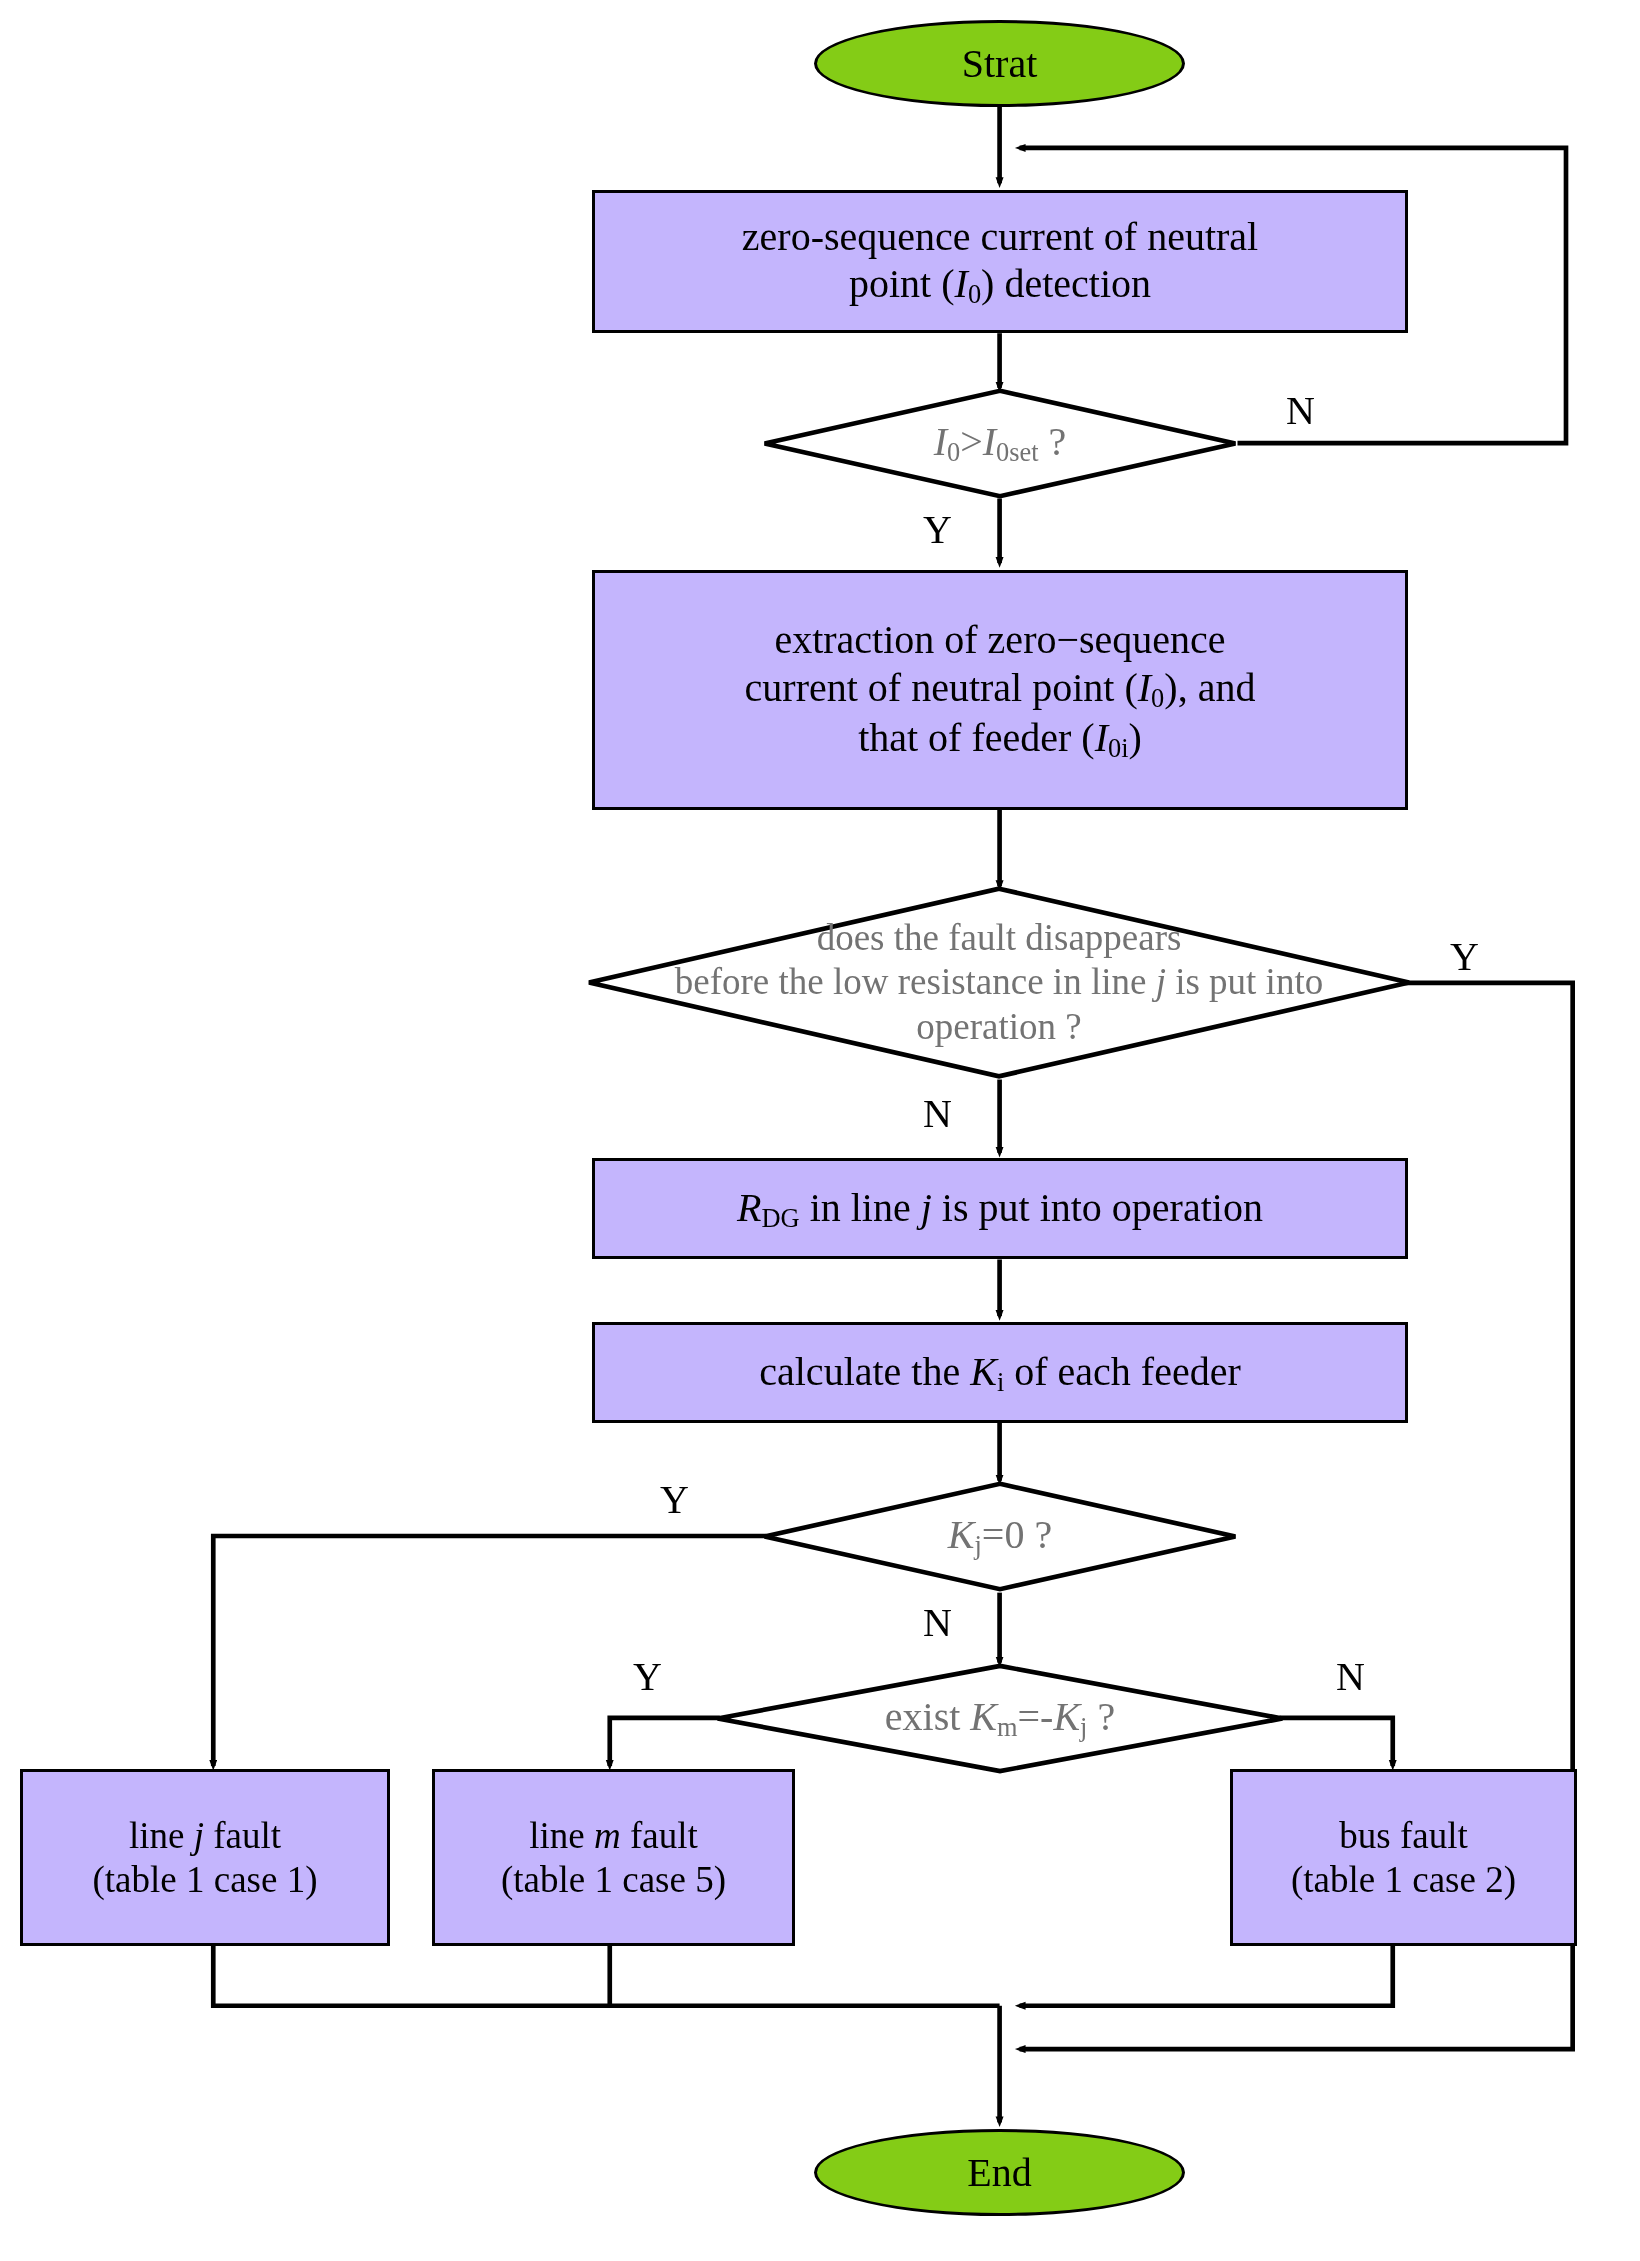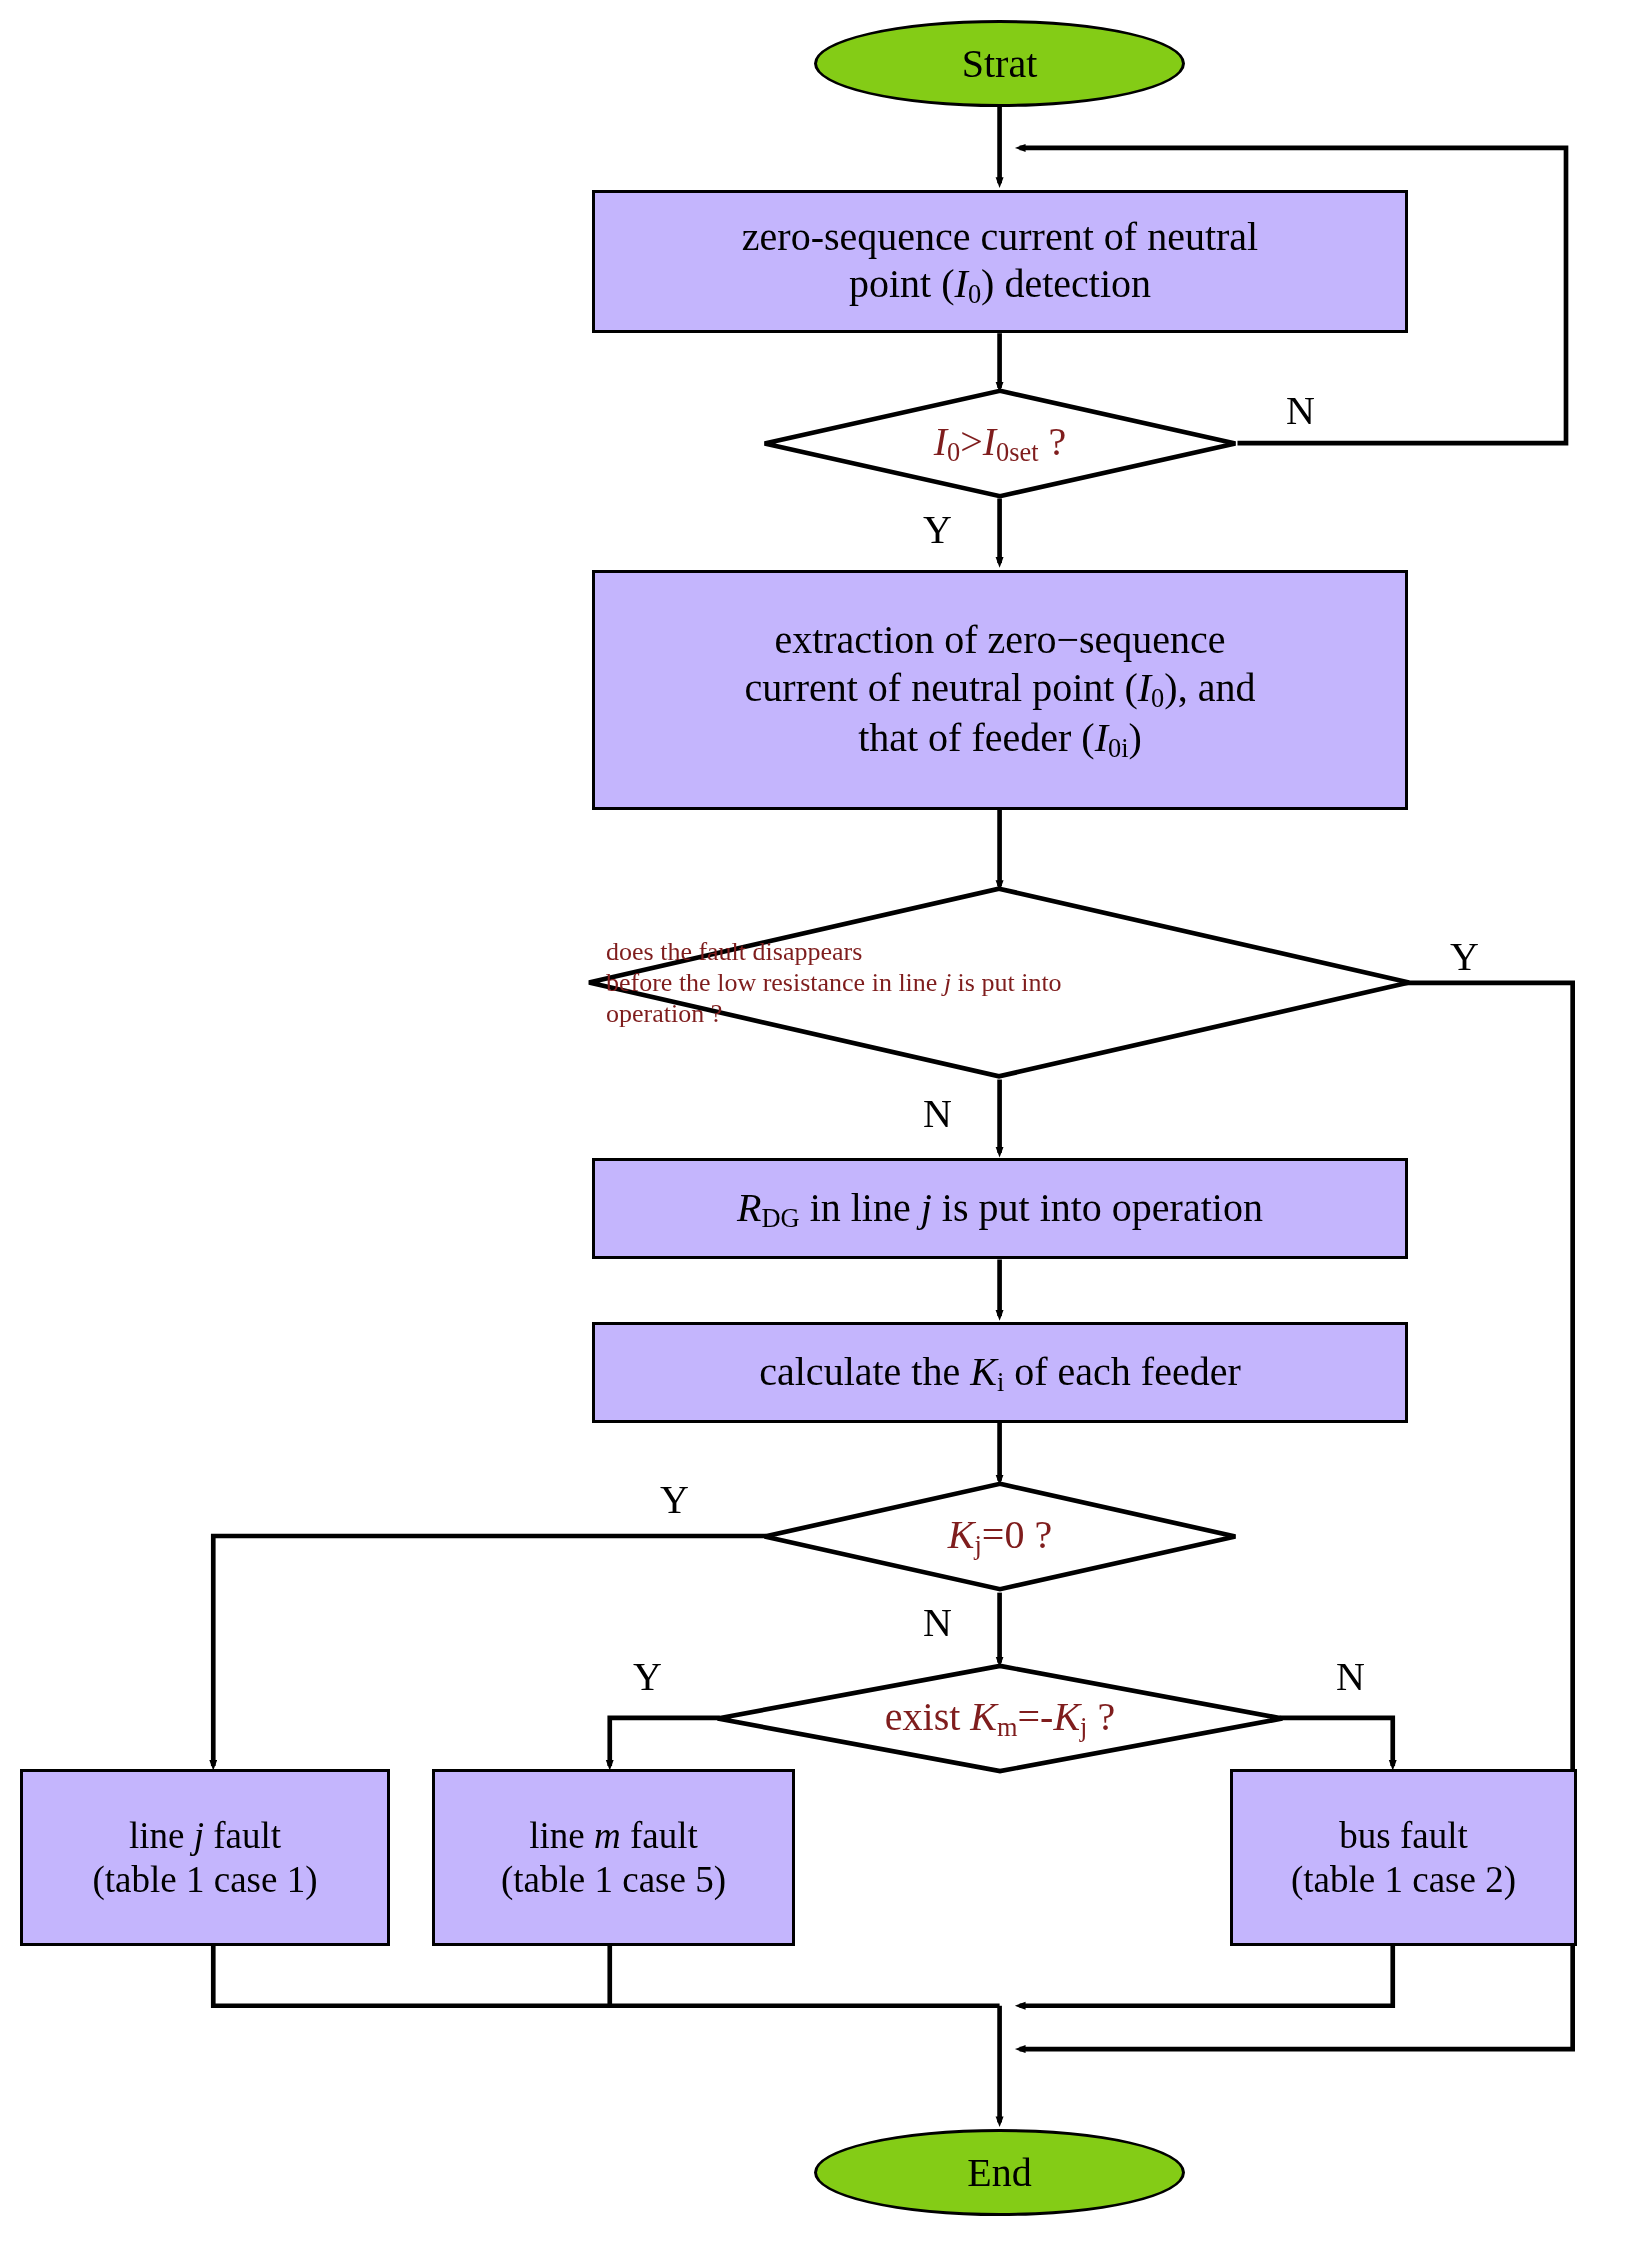--- a/index.html
+++ b/index.html
@@ -46,38 +46,38 @@
   }
   .diamond-wrap {
     position: absolute;
     display: flex;
     align-items: center;
     justify-content: center;
   }
   .diamond-wrap > .dtext {
     position: relative;
     z-index: 2;
-    text-align: left;
-    color: #7f1d1d;
+    text-align: center;
+    color: #737373;
     line-height: 1.2;
   }
   .diamond-wrap > svg.dshape {
     position: absolute;
     left: 0;
     top: 0;
     z-index: 1;
   }
   .lbl {
     position: absolute;
     color: #000;
     white-space: nowrap;
   }
   .f60 { font-size: 40px; }
   .f56 { font-size: 37px; }
-  .f46 { font-size: 26px; }
+  .f46 { font-size: 37px; }
   i { font-style: italic; }
   sub {
     font-size: 0.66em;
     vertical-align: -0.22em;
     font-style: normal;
   }
 </style>
 </head>
 <body>
 

